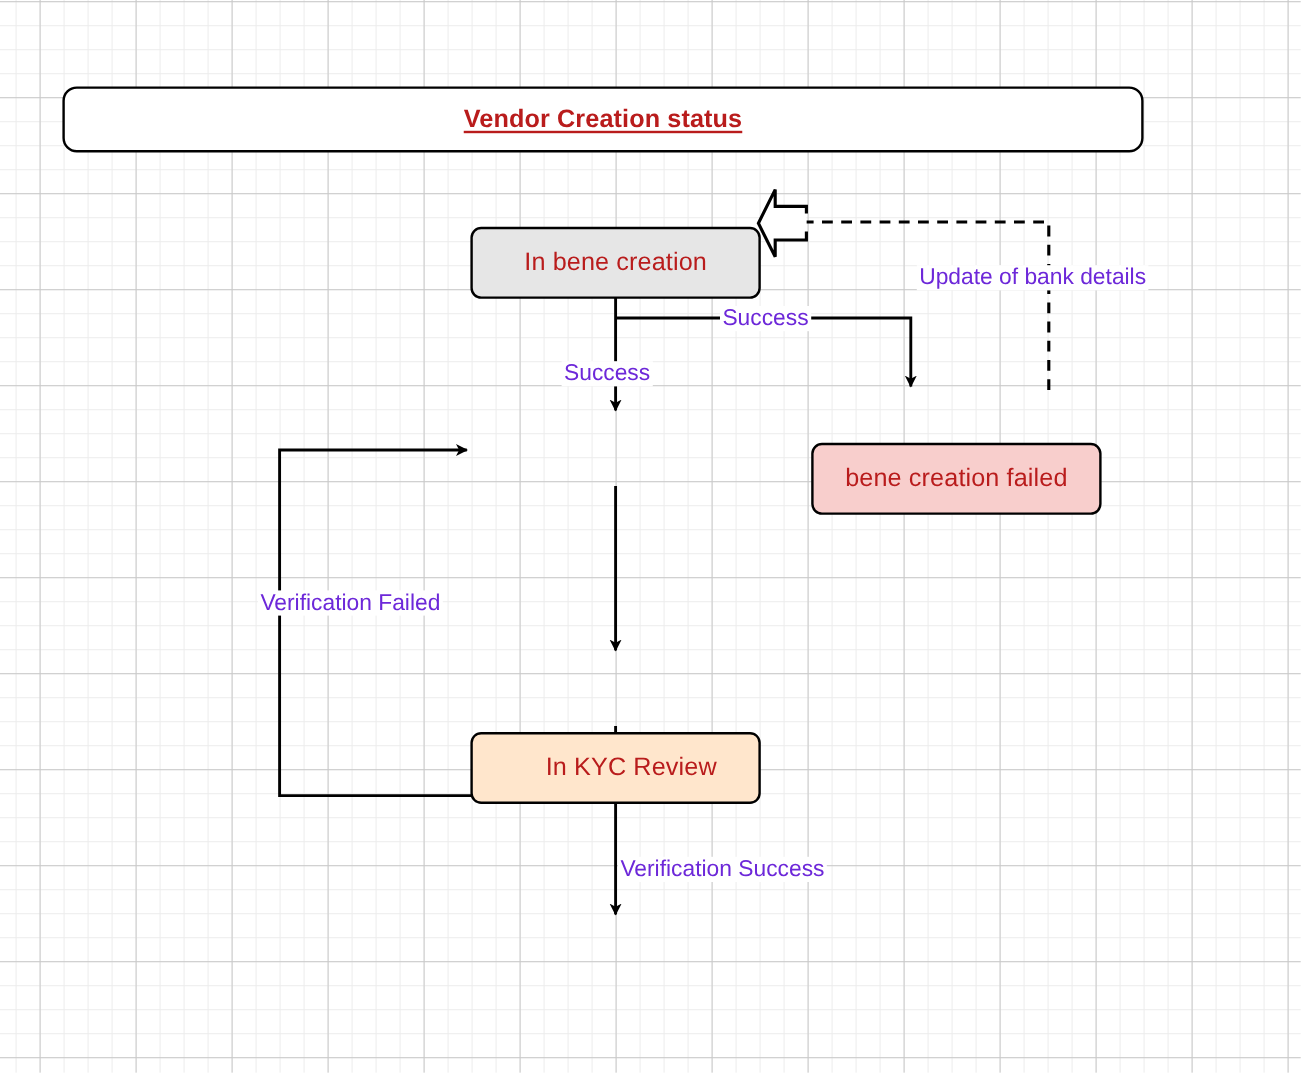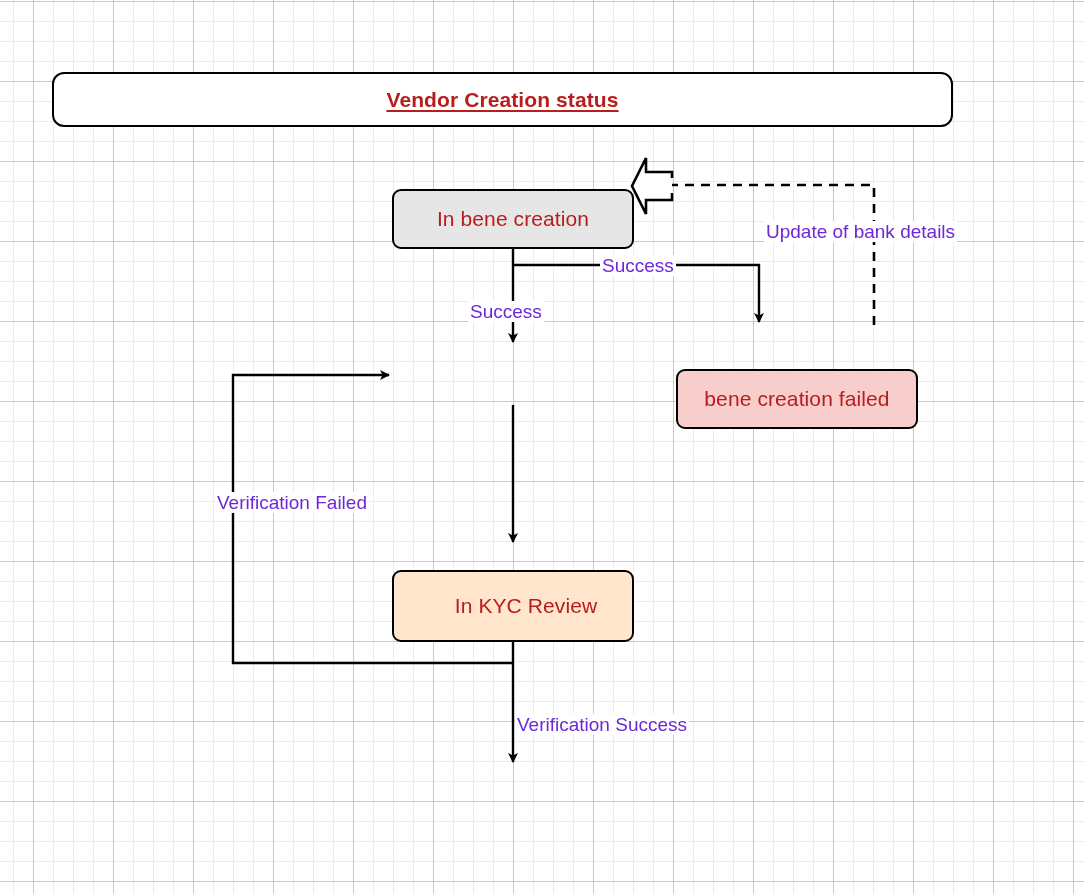--- a/index.html
+++ b/index.html
@@ -85,23 +85,23 @@
   }
   #node-action-required {
     left: 392px;
     top: 345px;
     width: 242px;
     height: 60px;
     background: #f8cecc;
   }
   #node-in-kyc-review {
     left: 392px;
-    top: 526px;
+    top: 566px;
     width: 242px;
-    height: 72px;
+    height: 60px;
     background: #ffe6cc;
     padding-left: 26px;
   }
   #node-active {
     left: 392px;
     top: 765px;
     width: 242px;
     height: 60px;
     background: #b3fa9e;
   }

